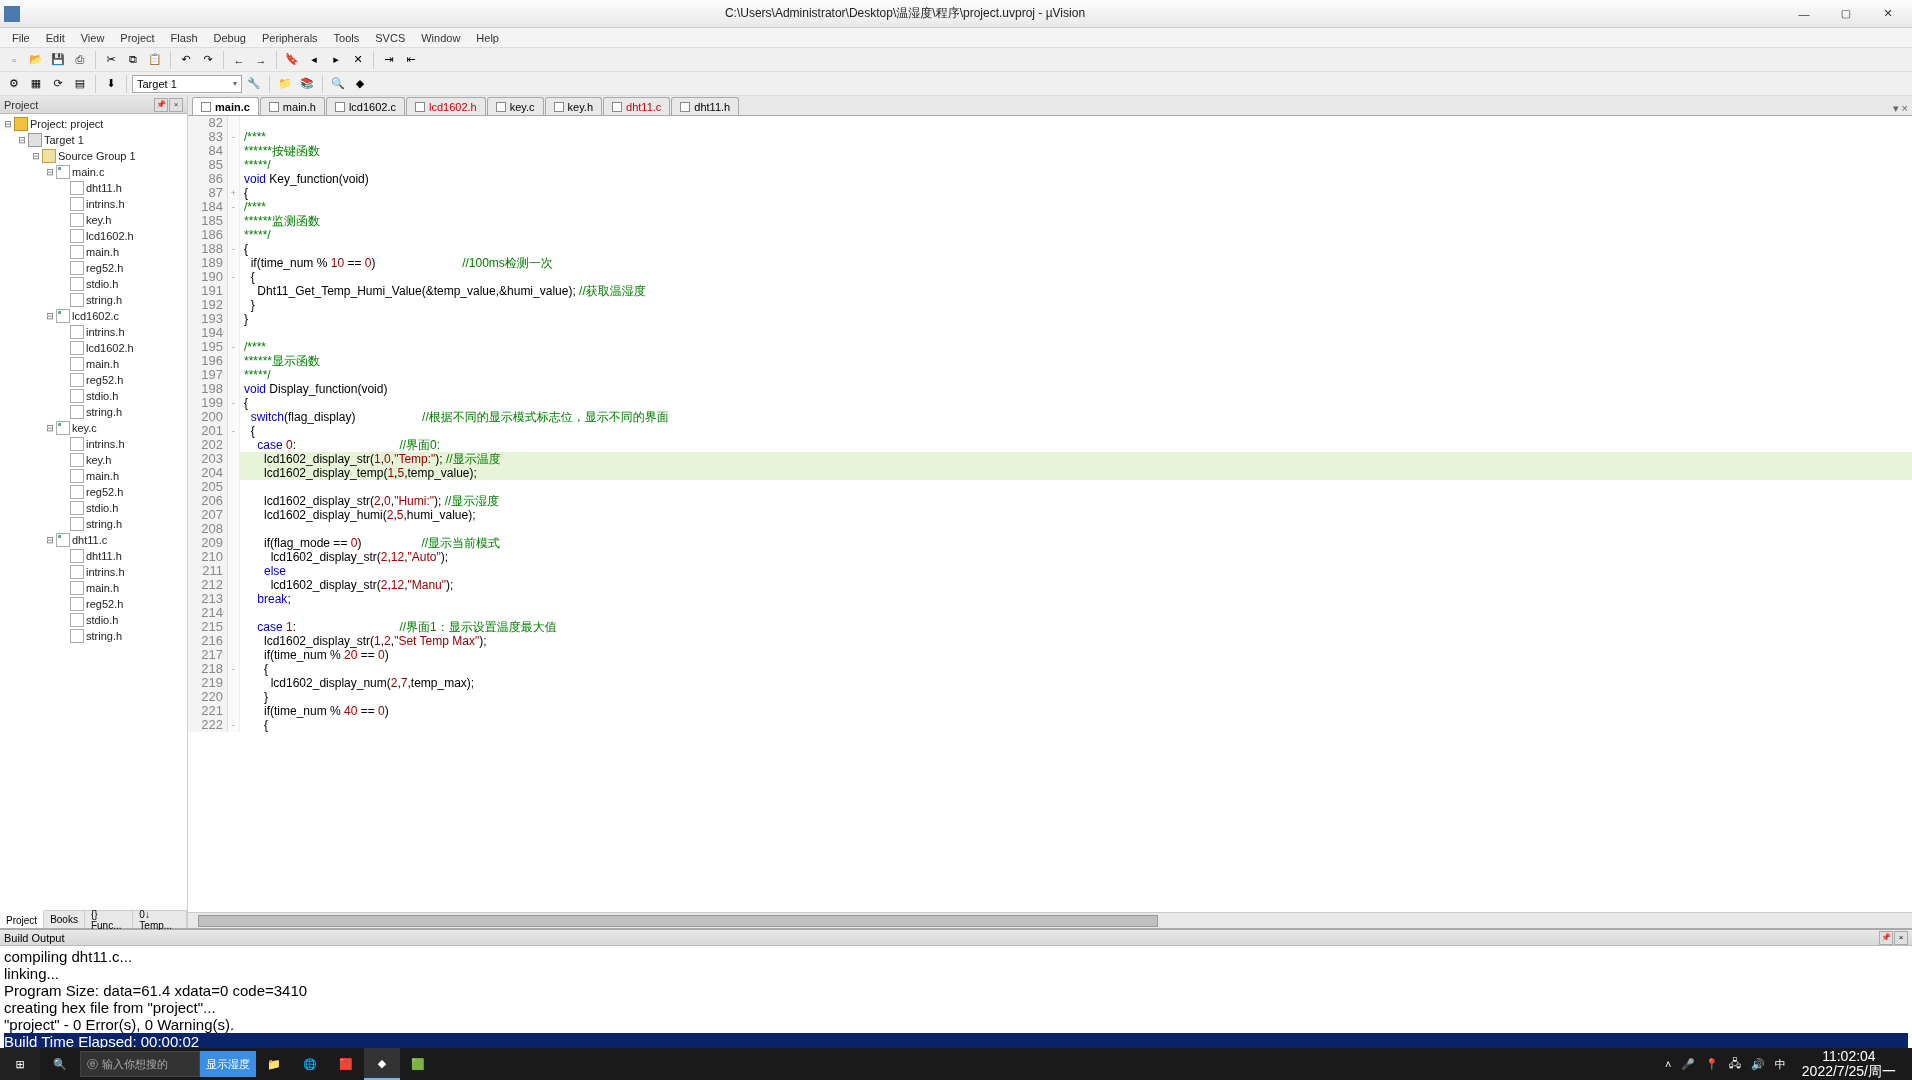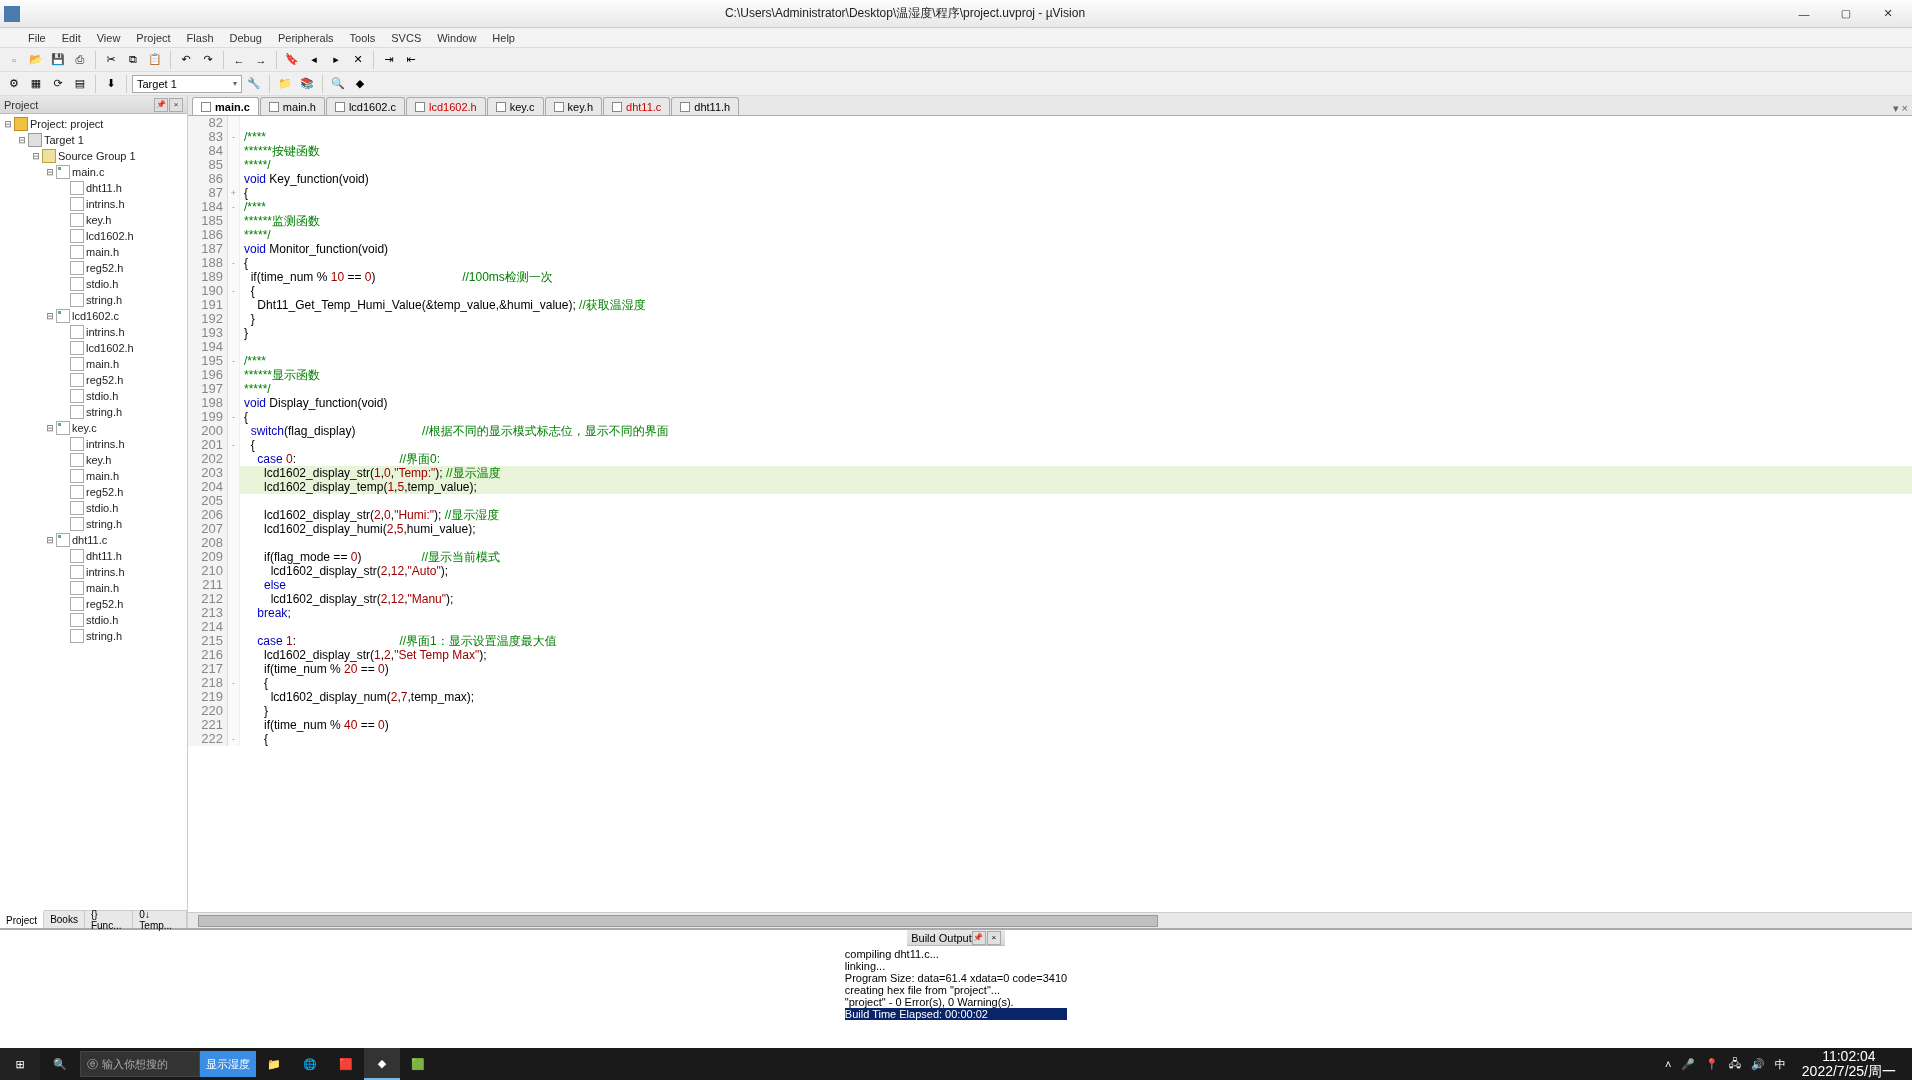--- a/index.html
+++ b/index.html
@@ -6,21 +6,21 @@
 body { background: #fff; font-size: 11px; overflow: hidden; width: 1912px; height: 1080px; position: relative; }
 
 
 .titlebar { height: 28px; background: linear-gradient(#fdfdfd, #e8e8e8); border-bottom: 1px solid #ccc; display: flex; align-items: center; padding: 0 4px; text-align: center; }
 .titlebar .app-icon { width: 16px; height: 16px; background: #4a7ab0; margin-right: 6px; }
 .titlebar .title { flex: 1; font-size: 12px; color: #222; }
 .titlebar .winbtns { display: flex; gap: 2px; }
 .titlebar .winbtn { width: 40px; height: 20px; display: flex; align-items: center; justify-content: center; color: #333; }
 
 
-.menubar { height: 20px; background: #f4f4f4; border-bottom: 1px solid #ddd; display: flex; align-items: center; padding: 0 20px; }
+.menubar { height: 20px; background: #f4f4f4; border-bottom: 1px solid #ddd; display: flex; align-items: center; padding: 0 4px; }
 .menubar span { padding: 2px 8px; font-size: 11px; color: #333; }
 
 
 .toolbar { height: 24px; background: #f0f0f0; border-bottom: 1px solid #ddd; display: flex; align-items: center; padding: 0 4px; gap: 2px; }
 .tb-btn { width: 20px; height: 20px; display: flex; align-items: center; justify-content: center; border: 1px solid transparent; }
 .tb-sep { width: 1px; height: 18px; background: #ccc; margin: 0 3px; }
 .target-combo { height: 18px; width: 110px; border: 1px solid #aaa; background: #fff; padding: 0 4px; font-size: 11px; display: flex; align-items: center; }
 .target-combo::after { content: "▾"; margin-left: auto; font-size: 8px; color: #666; }
 
 
@@ -64,24 +64,24 @@
 
 .kw { color: #0000c0; }
 .cm { color: #008000; }
 .str { color: #a00000; }
 .num { color: #a00000; }
 
 .hscroll { height: 16px; background: #e8e8e8; border-top: 1px solid #ccc; position: relative; }
 .hscroll .thumb { position: absolute; left: 10px; top: 2px; width: 960px; height: 12px; background: #c0c0c0; border: 1px solid #999; }
 
 
-.build-panel { height: 121px; border-top: 2px solid #aaa; display: flex; flex-direction: column; align-items: center; }
+.build-panel { height: 121px; border-top: 2px solid #aaa; display: flex; flex-direction: column; }
 .build-header { height: 16px; background: linear-gradient(#e8e8e8, #d8d8d8); border-bottom: 1px solid #bbb; padding: 0 4px; font-size: 11px; display: flex; align-items: center; }
 .build-header .hdr-btns { margin-left: auto; display: flex; gap: 1px; }
-.build-body { flex: 1; font-family: Consolas, monospace; font-size: 11px; padding: 2px 4px; background: #fff; overflow: hidden; }
+.build-body { flex: 1; font-family: Consolas, monospace; font-size: 15px; padding: 2px 4px; background: #fff; overflow: hidden; }
 .build-body .sel { background: #0a246a; color: #fff; display: inline-block; width: 100%; }
 
 
 .statusbar { height: 20px; background: #f0f0f0; border-top: 1px solid #ccc; display: flex; align-items: center; font-size: 11px; padding: 0 8px; }
 .statusbar .sim { margin-left: auto; margin-right: 300px; }
 
 
 .taskbar { position: absolute; bottom: 0; left: 0; right: 0; height: 32px; background: #1a1a1a; display: flex; align-items: center; color: #fff; }
 .taskbar .start { width: 40px; height: 32px; display: flex; align-items: center; justify-content: center; background: #222; }
 .taskbar .search { width: 40px; display: flex; align-items: center; justify-content: center; }
@@ -392,21 +392,20 @@
       <div class="gutter-wrap" id="codebody" style="width:100%">
           <div class="code-line"><span class="ln">82</span><span class="fold"></span><span class="code-text"></span></div>
           <div class="code-line"><span class="ln">83</span><span class="fold">-</span><span class="code-text"><span class="cm">/****</span></span></div>
           <div class="code-line"><span class="ln">84</span><span class="fold"></span><span class="code-text"><span class="cm">******按键函数</span></span></div>
           <div class="code-line"><span class="ln">85</span><span class="fold"></span><span class="code-text"><span class="cm">*****/</span></span></div>
           <div class="code-line"><span class="ln">86</span><span class="fold"></span><span class="code-text"><span class="kw"><span class="kw">void</span></span> Key_function(void)</span></div>
           <div class="code-line"><span class="ln">87</span><span class="fold">+</span><span class="code-text">{</span></div>
           <div class="code-line"><span class="ln">184</span><span class="fold">-</span><span class="code-text"><span class="cm">/****</span></span></div>
           <div class="code-line"><span class="ln">185</span><span class="fold"></span><span class="code-text"><span class="cm">******监测函数</span></span></div>
           <div class="code-line"><span class="ln">186</span><span class="fold"></span><span class="code-text"><span class="cm">*****/</span></span></div>
-          <div class="code-line"><span class="ln">187</span><span class="fold"></span><span class="code-text"><span class="kw"><span class="kw">void</span></span> Monitor_function(void)</span></div>
           <div class="code-line"><span class="ln">188</span><span class="fold">-</span><span class="code-text">{</span></div>
           <div class="code-line"><span class="ln">189</span><span class="fold"></span><span class="code-text">  if(time_num % <span class="num">10</span> == <span class="num">0</span>)                          <span class="cm">//100ms检测一次</span></span></div>
           <div class="code-line"><span class="ln">190</span><span class="fold">-</span><span class="code-text">  {</span></div>
           <div class="code-line"><span class="ln">191</span><span class="fold"></span><span class="code-text">    Dht11_Get_Temp_Humi_Value(&amp;temp_value,&amp;humi_value); <span class="cm">//获取温湿度</span></span></div>
           <div class="code-line"><span class="ln">192</span><span class="fold"></span><span class="code-text">  }</span></div>
           <div class="code-line"><span class="ln">193</span><span class="fold"></span><span class="code-text">}</span></div>
           <div class="code-line"><span class="ln">194</span><span class="fold"></span><span class="code-text"></span></div>
           <div class="code-line"><span class="ln">195</span><span class="fold">-</span><span class="code-text"><span class="cm">/****</span></span></div>
           <div class="code-line"><span class="ln">196</span><span class="fold"></span><span class="code-text"><span class="cm">******显示函数</span></span></div>
           <div class="code-line"><span class="ln">197</span><span class="fold"></span><span class="code-text"><span class="cm">*****/</span></span></div>

